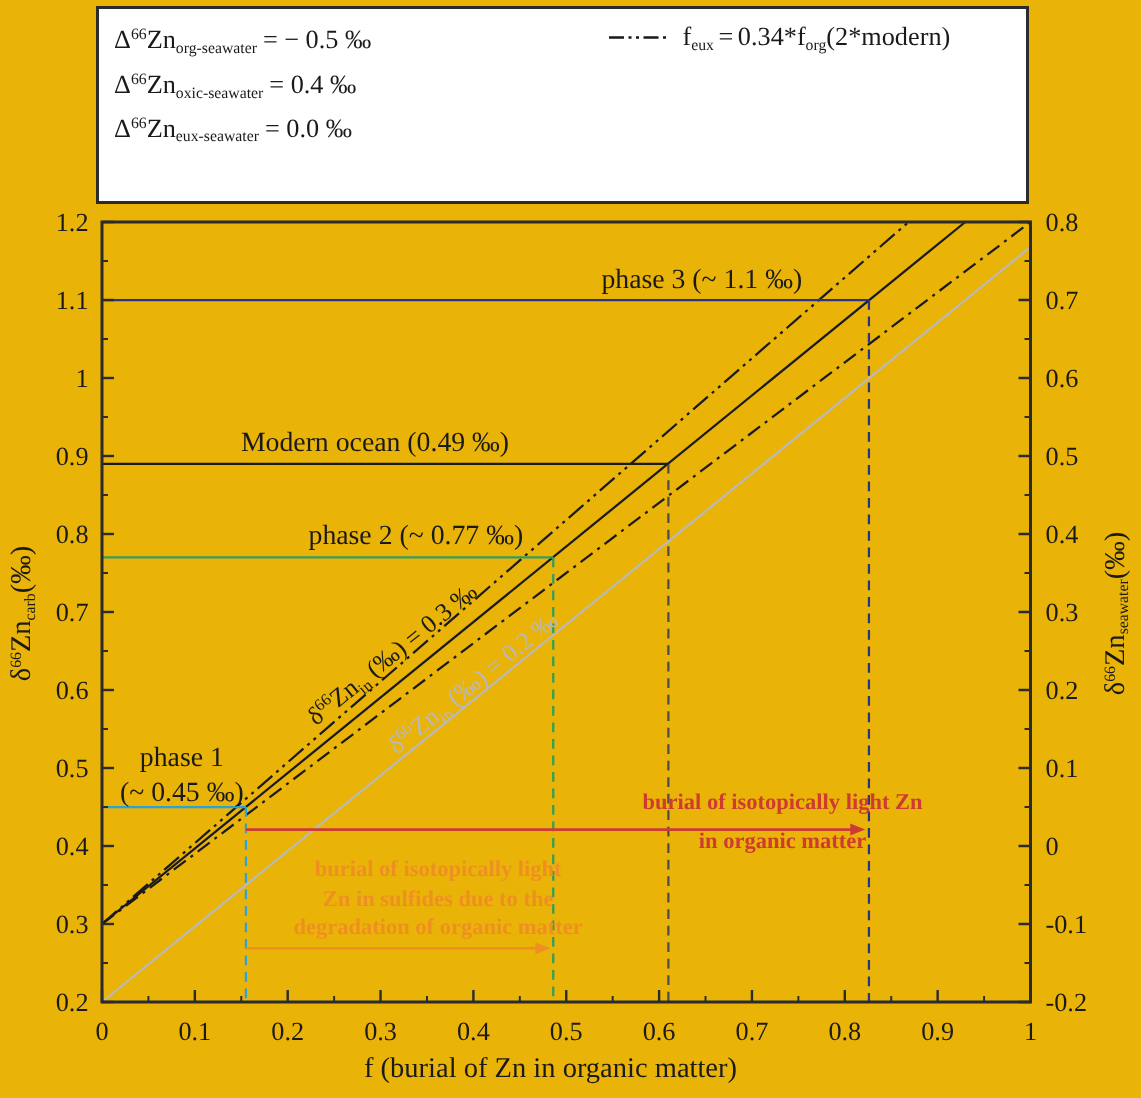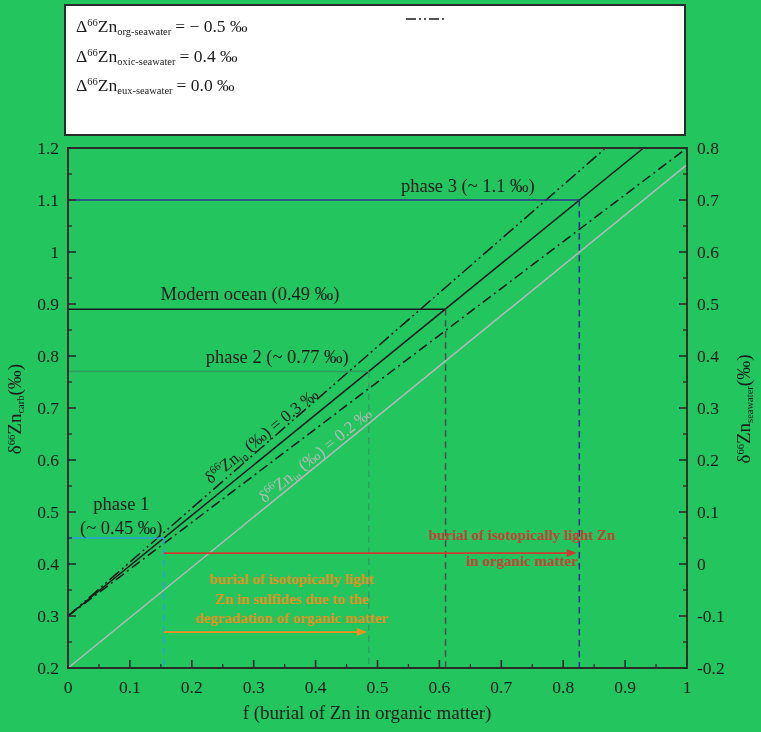--- a/index.html
+++ b/index.html
@@ -1,16 +1,16 @@
 <!DOCTYPE html>
 <html><head>
 <meta charset="utf-8">
 <style>
   html,body{margin:0;padding:0;background:#ffffff;}
-  .figure{position:relative;width:761px;height:732px;background:#22c55e;overflow:hidden;
+  .figure{position:relative;width:761px;height:732px;background:#eab308;overflow:hidden;
           font-family:"Liberation Serif", serif;color:#1a1a1a;}
   .legend-box{position:absolute;left:64px;top:4px;width:618px;height:128px;
               border:2px solid #2b2b2b;background:#fff;display:flex;}
   .legend-left{padding:6px 0 0 10px;width:330px;}
   .delta-row{font-size:17.5px;line-height:29.5px;white-space:nowrap;}
   .legend-right{flex:1;display:flex;flex-direction:column;justify-content:space-between;
                 padding:8px 0 10px 0;}
   .eq-row{display:flex;align-items:center;white-space:nowrap;font-size:17.5px;}
   .eq-row svg{margin-right:9px;flex:0 0 auto;}
   sup,sub{font-size:10.5px;line-height:0;}
@@ -34,20 +34,21 @@
     <div class="legend-left">
       <div class="delta-row"><span>Δ</span><sup>66</sup><span>Zn</span><sub>org-seawater</sub><span class="val">= − 0.5 ‰</span></div>
       <div class="delta-row"><span>Δ</span><sup>66</sup><span>Zn</span><sub>oxic-seawater</sub><span class="val">=  0.4 ‰</span></div>
       <div class="delta-row"><span>Δ</span><sup>66</sup><span>Zn</span><sub>eux-seawater</sub><span class="val">=  0.0 ‰</span></div>
     </div>
     <div class="legend-right">
       <div class="eq-row">
         <svg width="40" height="10">
             <line class="s-sample" x1="0" y1="5" x2="40" y2="5" stroke-dasharray="10 3 2 3 2 3"></line>
           </svg>
+        <span><span>f</span><sub>eux</sub><span class="mid">=</span><span>0.34*f</span><sub>org</sub><span>(2*modern)</span></span>
       </div>
     </div>
   </div>
 
   <svg id="plot" width="761" height="732" viewBox="0 0 761 732">
       <line x1="68" y1="616" x2="605.7413127413128" y2="148" stroke="#1a1a1a" stroke-width="1.5" stroke-dasharray="13 3.5 2 3.5 2 3.5"></line>
       <line x1="68" y1="616" x2="643.5165289256198" y2="148" stroke="#1a1a1a" stroke-width="1.5"></line>
       <line x1="68" y1="616" x2="686.9999999999999" y2="148" stroke="#1a1a1a" stroke-width="1.5" stroke-dasharray="10 4 2 4"></line>
       <line x1="68" y1="668" x2="687" y2="164.64000000000001" stroke="#b9b9b9" stroke-width="1.5"></line>
       <line x1="163.945" y1="538" x2="163.945" y2="668" stroke="#2ba3d4" stroke-width="1.5" stroke-dasharray="6.5 4.5"></line>

